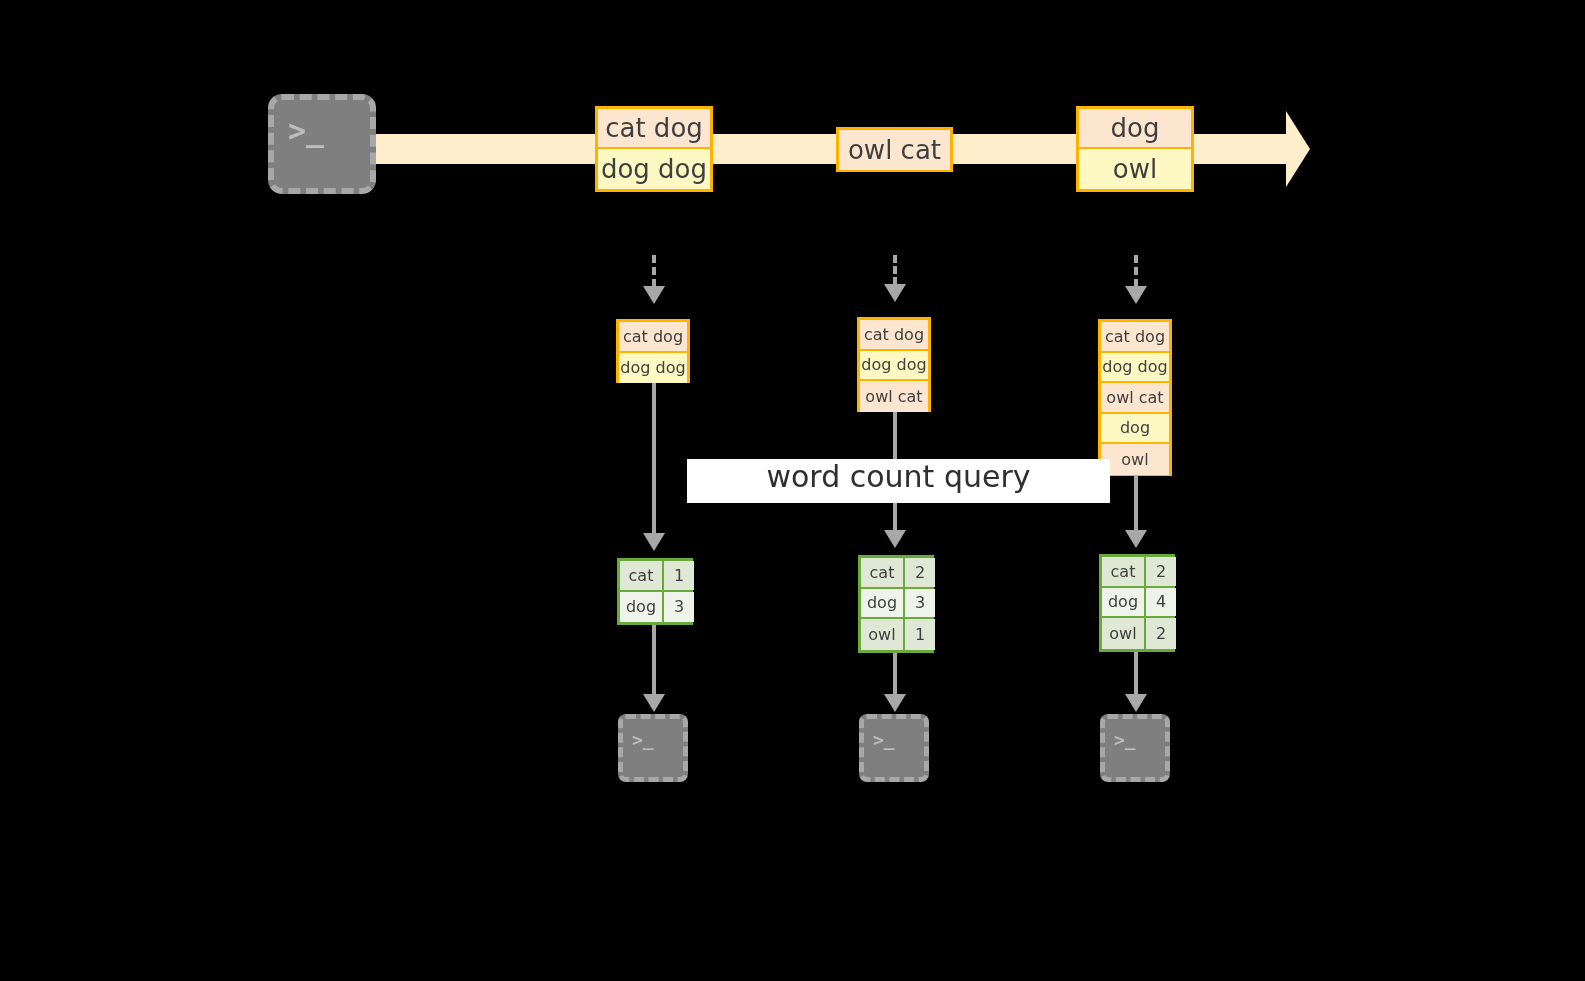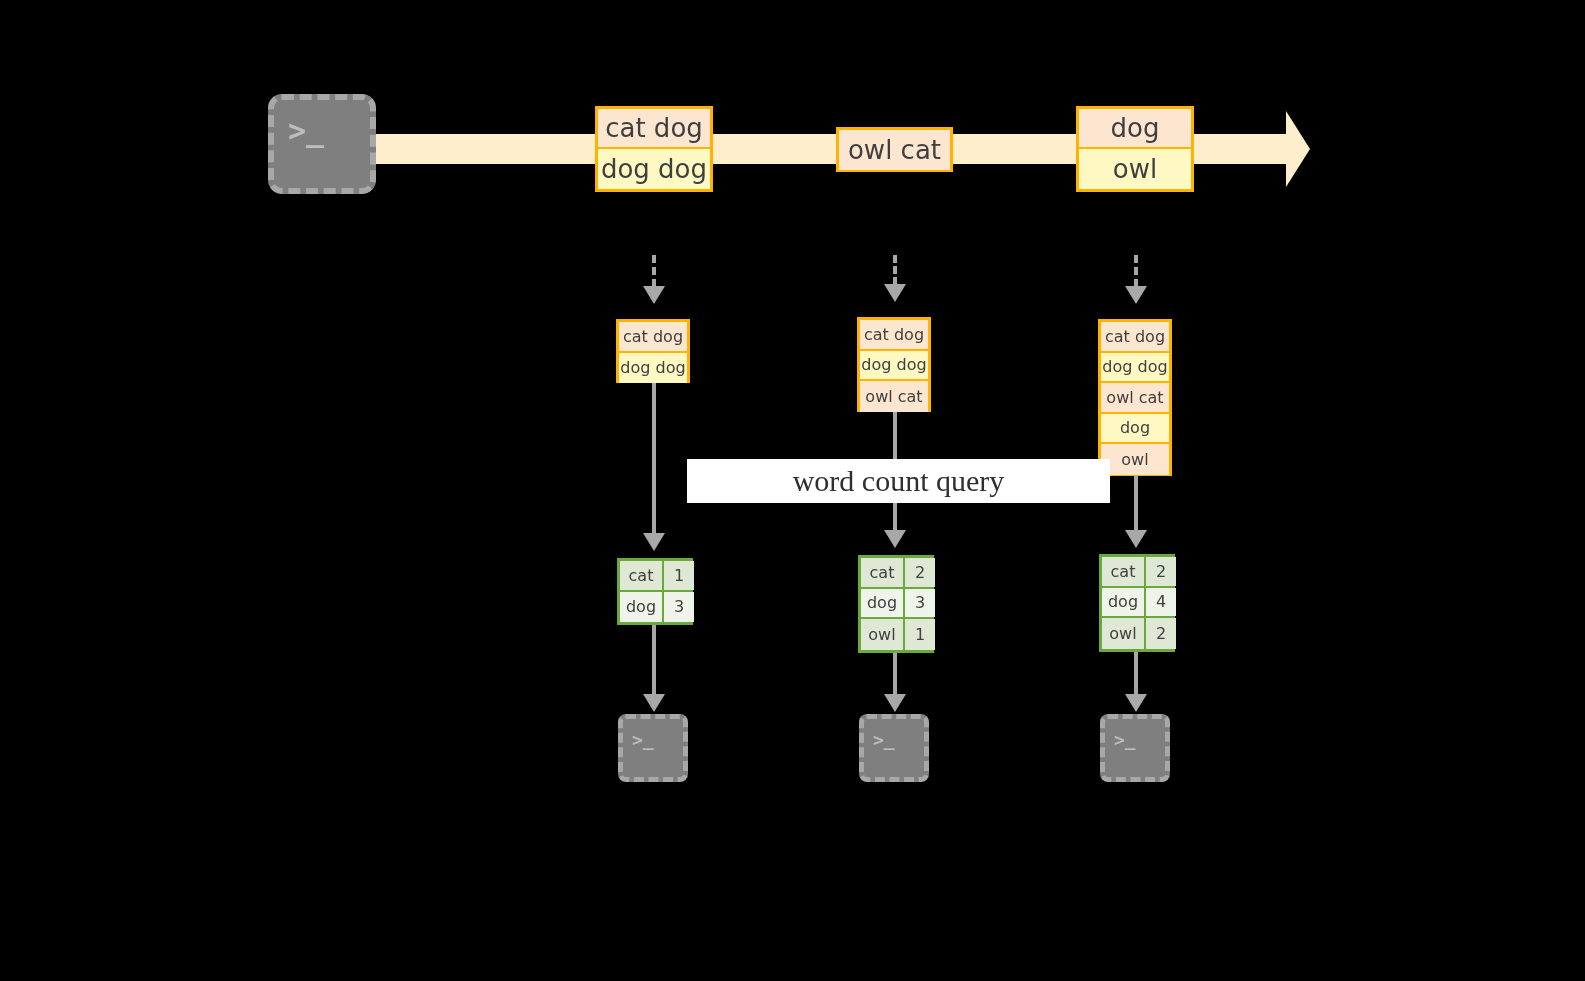--- a/index.html
+++ b/index.html
@@ -114,23 +114,21 @@
     border-left: 11px solid transparent;
     border-right: 11px solid transparent;
     border-top: 18px solid #a8a8a8;
   }
 
   
   .query-band {
     position: absolute;
     background: #ffffff;
     display: flex;
-    align-items: center;
     justify-content: center;
-    font-family: Liberation Serif, serif;
   }
   .query-band .label {
     font-size: 30px;
     color: #2f2f2f;
     white-space: nowrap;
   }
 </style>
 </head>
 <body>
 

